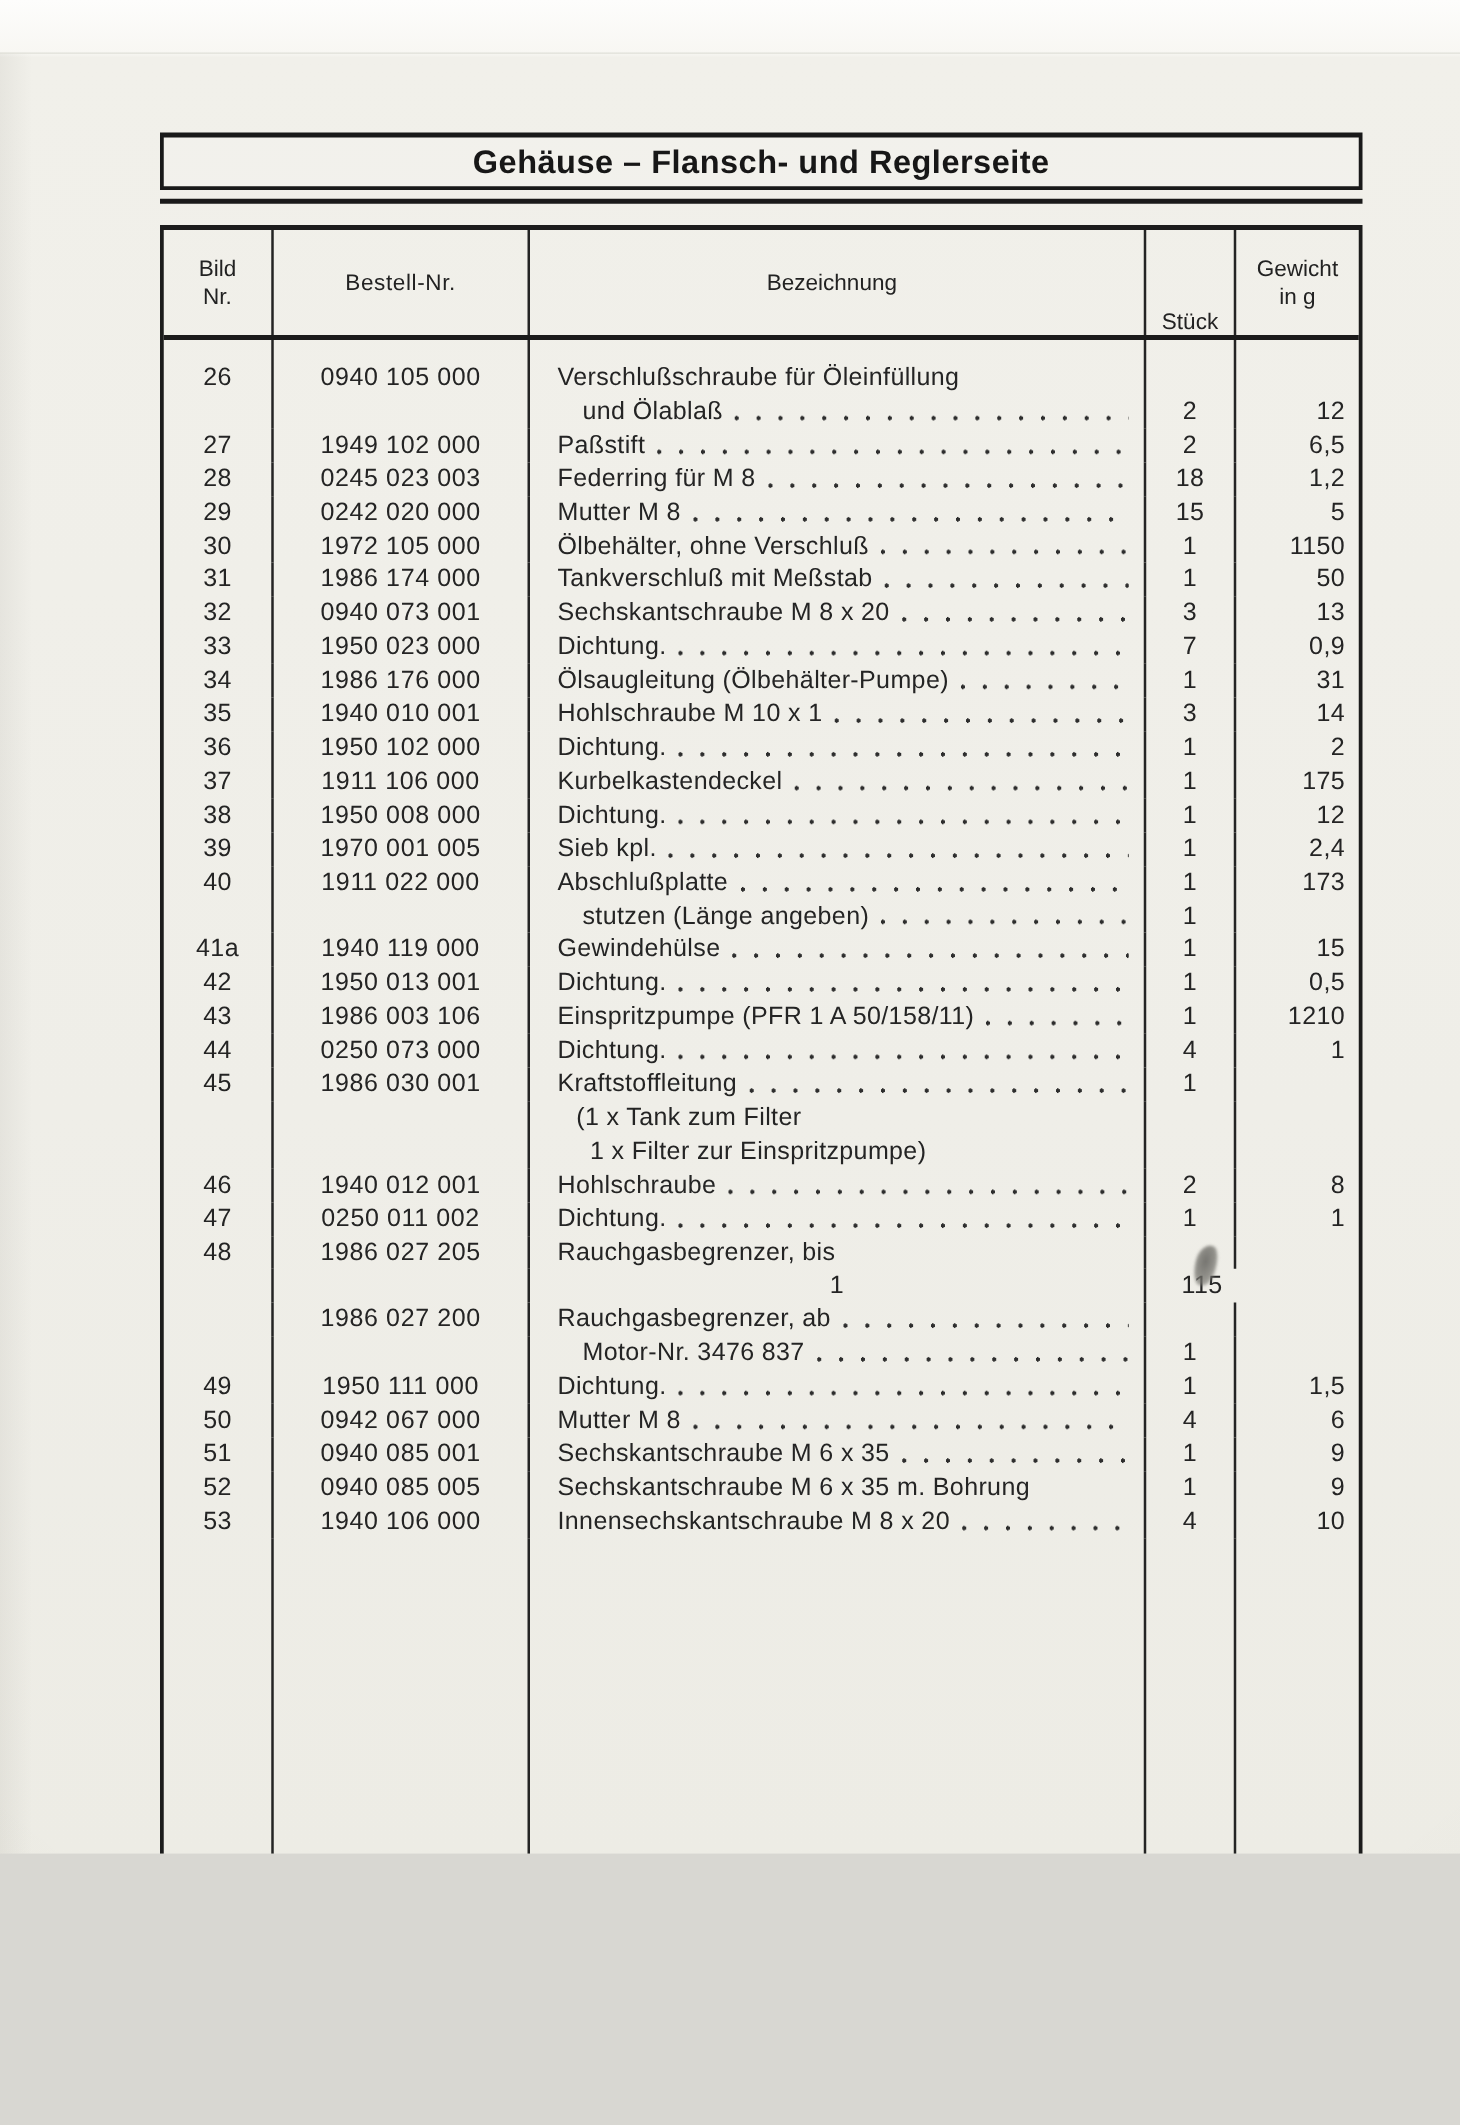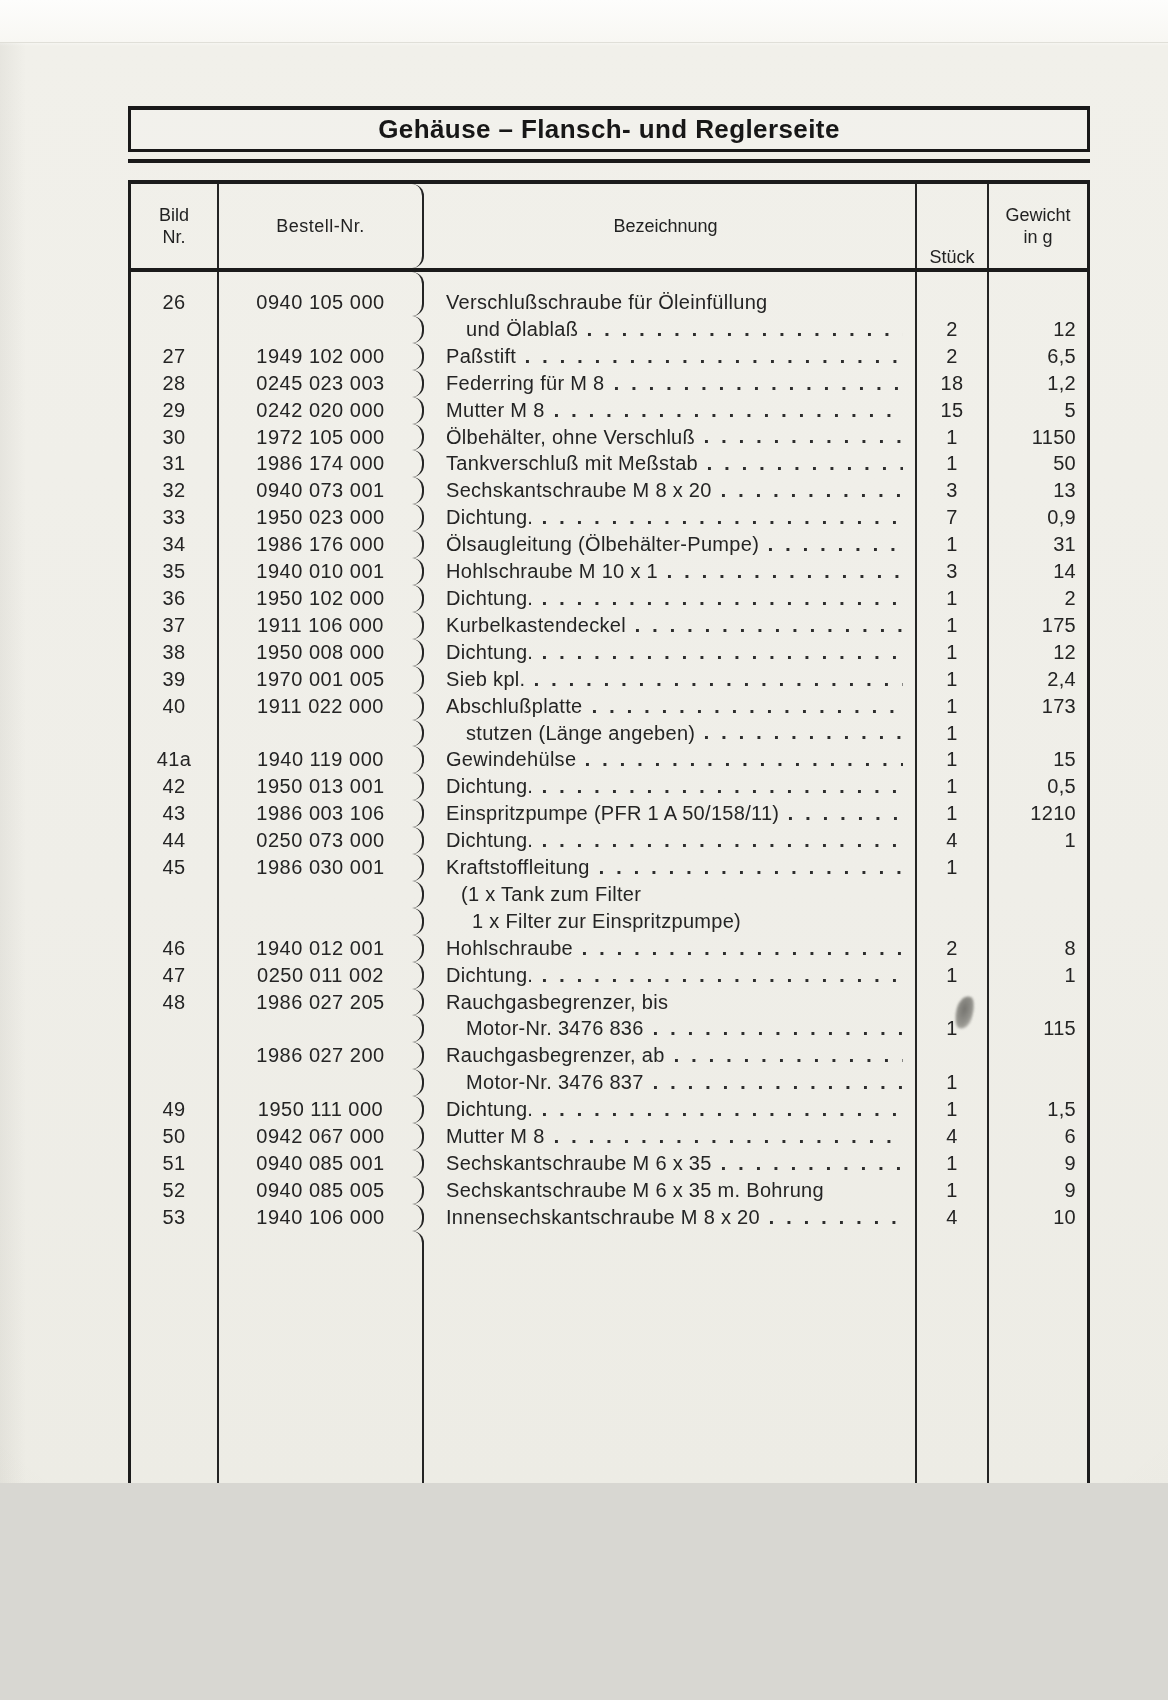--- a/index.html
+++ b/index.html
@@ -46,21 +46,21 @@
     font-size:18px;line-height:1.25;color:#222;
   }
   .th span{display:block;text-align:center;}
   .tc{box-sizing:border-box;}
   .c-bild,.c-bestell,.c-bez,.c-stk{border-right:2px solid #242424;}
   .tbody{height:1268px;display:flex;flex-direction:column;}
   .tline{flex:0 0 auto;font-size:20px;line-height:26.9px;letter-spacing:0.3px;}
   .tline:first-child .tc{padding-top:17px;}
   .tfill{flex:1 1 auto;}
   .c-bild{text-align:center;}
-  .c-bestell{text-align:center;white-space:nowrap;letter-spacing:0.5px;border-radius:12px;}
+  .c-bestell{text-align:center;white-space:nowrap;letter-spacing:0.5px;}
   .c-bez{display:flex;align-items:baseline;padding-left:22px;padding-right:8px;}
   .c-bez .txt{white-space:nowrap;}
   .c-bez.ind1{padding-left:42px;}
   .c-bez.ind2{padding-left:37px;}
   .c-bez.ind3{padding-left:48px;}
   .leader{
     flex:1 1 auto;height:7px;align-self:flex-end;
     margin:0 4px 5px 9px;min-width:12px;
     background-image:radial-gradient(circle 1.7px at 2.2px 3.5px,#2d2d2d 96%,rgba(0,0,0,0));
     background-size:17.5px 7px;background-repeat:repeat-x;
@@ -395,24 +395,20 @@
             <div class="tc c-bestell">1986 027 205</div>
             <div class="tc c-bez ind0">
               <span class="txt">Rauchgasbegrenzer, bis</span>
             </div>
             <div class="tc c-stk"></div>
             <div class="tc c-gew"></div>
           </div>
           <div class="tline grid5">
             <div class="tc c-bild"></div>
             <div class="tc c-bestell"></div>
-            <div class="tc c-bez ind1">
-              <span class="txt">Motor-Nr. 3476 836</span>
-              <span class="leader"></span>
-            </div>
             <div class="tc c-stk">1</div>
             <div class="tc c-gew">115</div>
           </div>
           <div class="tline grid5">
             <div class="tc c-bild"></div>
             <div class="tc c-bestell">1986 027 200</div>
             <div class="tc c-bez ind0">
               <span class="txt">Rauchgasbegrenzer, ab</span>
               <span class="leader"></span>
             </div>

